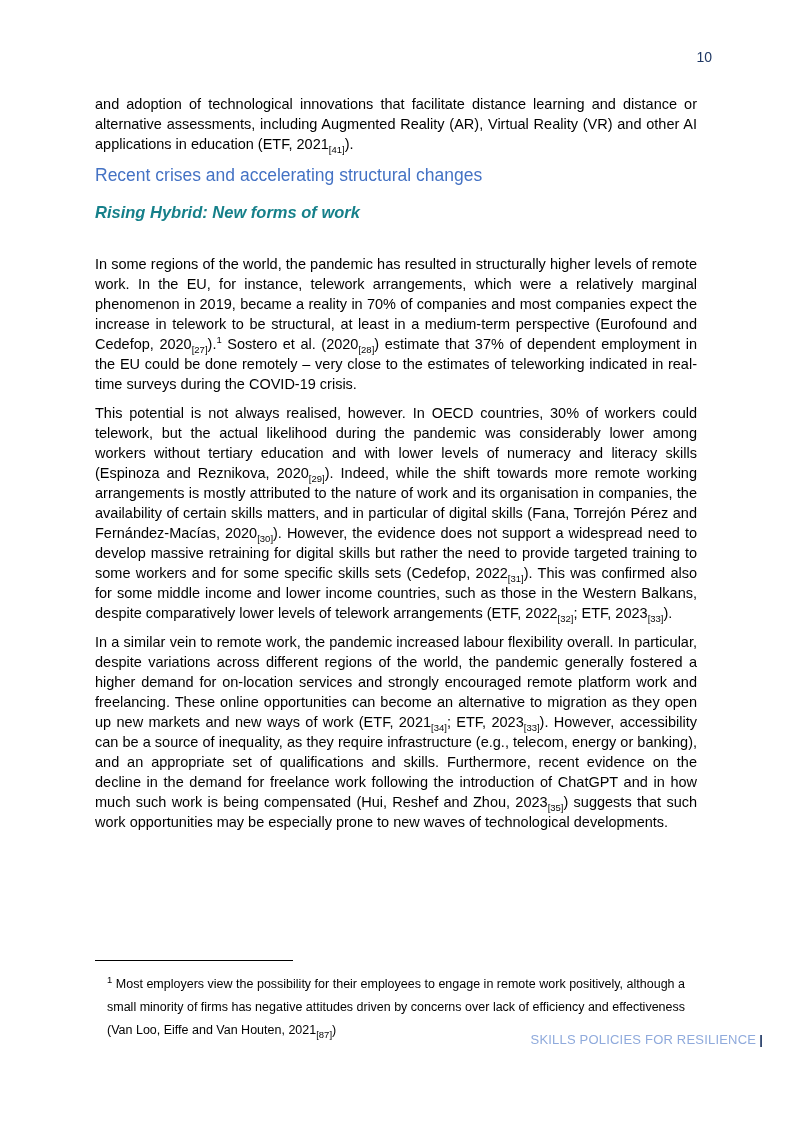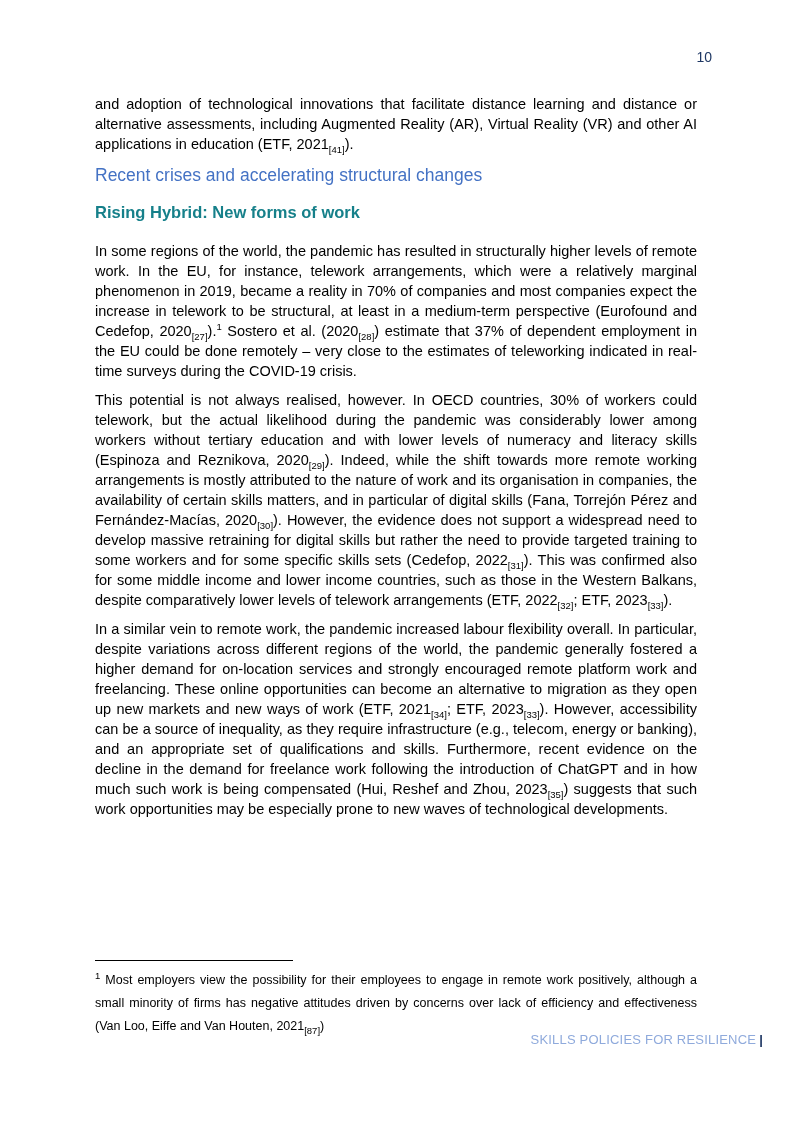--- a/index.html
+++ b/index.html
@@ -38,24 +38,25 @@
     text-justify: inter-word;
   }
   h1.section {
     margin: 10px 0 16px 0;
     font-size: 17.5px;
     line-height: 22px;
     font-weight: normal;
     color: var(--heading-blue, #4472C4);
   }
   h2.subsection {
-    margin: 4px 0 18px 0;
+    margin: 4px 0 31px 0;
     font-size: 16.5px;
     line-height: 21px;
     font-weight: bold;
+    font-style: italic;
     color: var(--subheading-teal, #16808A);
   }
   .sub {
     vertical-align: sub;
     font-size: 9.5px;
     line-height: 0;
   }
   .sup {
     vertical-align: super;
     font-size: 9.5px;
@@ -66,21 +67,21 @@
     left: 95px;
     top: 960px;
     width: 602px;
   }
   .footnote-rule {
     width: 198px;
     border-top: 1.4px solid #000000;
     margin-bottom: 8px;
   }
   p.footnote {
-    margin: 0;
+    margin: 12px;
     font-size: 12.5px;
     line-height: 23px;
     text-align: justify;
   }
   .page-footer {
     position: absolute;
     top: 1032px;
     right: 30px;
     font-size: 13px;
     letter-spacing: 0.2px;

